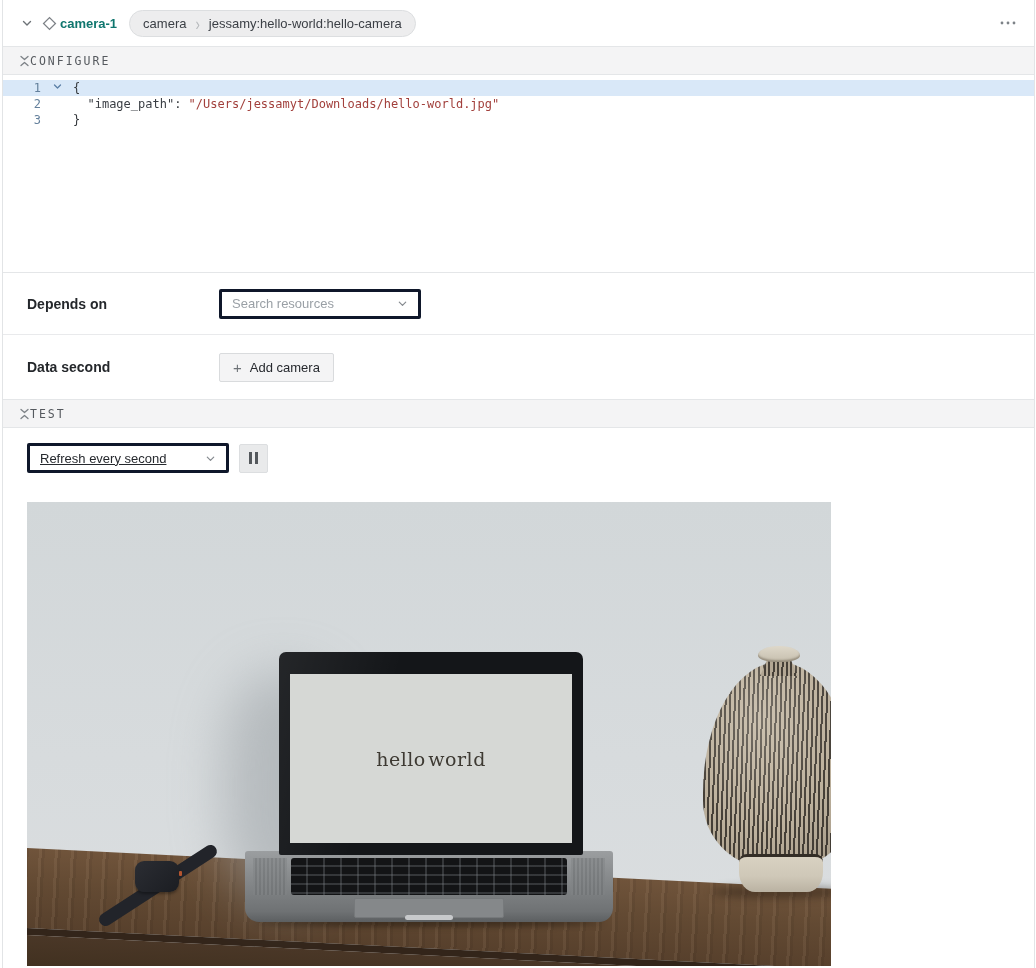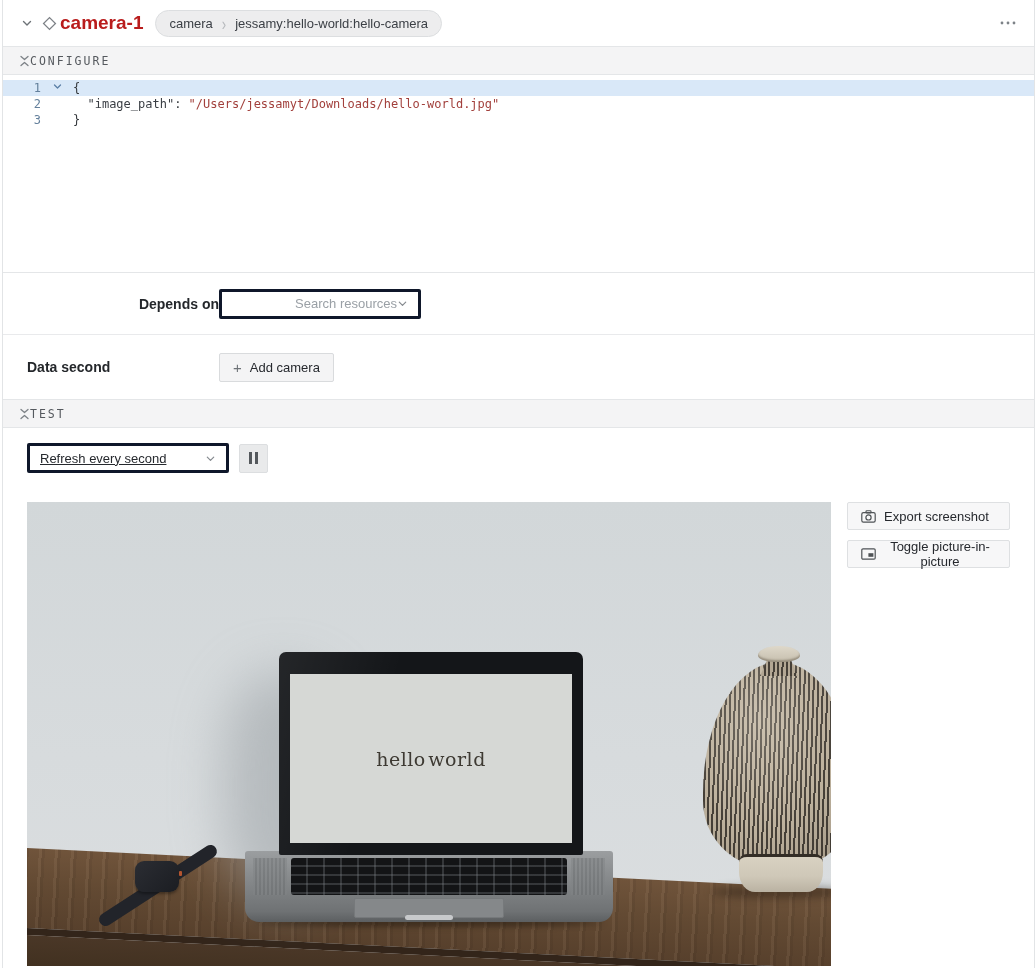--- a/index.html
+++ b/index.html
@@ -4,21 +4,21 @@
 <style>
   * { box-sizing: border-box; margin:0; padding:0; }
   html,body { width:1036px; height:968px; overflow:hidden; background:#fff;
     font-family:"Liberation Sans", sans-serif; color:#26292e; }
   .card { margin-left:2px; margin-right:1px; height:100%;
     border-left:1px solid #e2e4e6; border-right:1px solid #e2e4e6; background:#fff; }
 
   
   .res-header { height:46px; display:flex; align-items:center; padding:0 14px; background:#fff; }
   .icon-btn { display:flex; align-items:center; justify-content:center; cursor:pointer; background:none; border:none; }
-  .res-title { font-size:19px; font-weight:700; color:#b91c1c; margin:0 4px 0 2px; }
+  .res-title { font-size:13px; font-weight:700; color:#0f766e; margin:0 4px 0 2px; }
   .tag-pill { display:flex; align-items:center; gap:9px; margin-left:8px; padding:5px 13px;
     background:#ededee; border:1px solid #dcdee0; border-radius:999px; font-size:13px; color:#3c4046; }
   .tag-sep { color:#b7babd; font-size:13px; transform:scaleY(1.4); display:inline-block; }
   .spacer { flex:1; }
 
   
   .section-bar { height:29px; display:flex; align-items:center; padding:0 14px 0 16px;
     background:#f4f4f5; border-top:1px solid #e4e6e8; border-bottom:1px solid #e4e6e8; }
   .section-label { font-family:"DejaVu Sans Mono", monospace; font-size:11.5px; letter-spacing:2px;
     color:#55595e; font-weight:500; }
@@ -29,21 +29,21 @@
   .code-row { display:flex; height:16px; align-items:center; }
   .code-row.active { background:#d9e8f8; }
   .gutter-num { width:38px; text-align:right; color:#64809c; flex:none; }
   .gutter-fold { width:32px; text-align:center; color:#5b7fa6; flex:none; font-size:10px; }
   .code-text { white-space:pre; color:#33373b; }
   .code-key { color:#3a3e44; }
   .code-str { color:#a2403c; }
 
   
   .form-row { display:flex; align-items:center; padding:0 24px; border-bottom:1px solid #e9eaec; }
-  .row-depends { height:62px;text-align:right; }
+  .row-depends { height:62px; }
   .row-capture { height:64px; border-bottom:none; }
   .row-label { width:192px; font-size:14px; font-weight:700; color:#24272b; flex:none; }
   .fake-select { width:202px; height:30px; border:3px solid #0f172a; border-radius:2px; background:#fff;
     display:flex; align-items:center; padding:0 10px; font-size:13px; cursor:pointer; }
   .fake-select .sel-text { flex:1; }
   .placeholder { color:#9aa0a6; }
   .btn { display:inline-flex; align-items:center; gap:8px; height:29px; padding:0 13px;
     background:#f4f4f5; border:1px solid #d9dbdd; border-radius:2px; font-size:13px; color:#26292e; cursor:pointer; }
   .plus-glyph { color:#6d7277; font-size:15px; line-height:1; }
 
@@ -282,37 +282,16 @@
 
         <div class="vase">
           <div class="vase-shadow"></div>
           <div class="vase-body"></div>
           <div class="vase-neck"></div>
           <div class="vase-lip"></div>
           <div class="vase-base"></div>
         </div>
       </div>
 
-      <div class="side-buttons">
-        <button class="btn side-btn">
-          <span>
-            <svg width="15" height="13" viewBox="0 0 15 13">
-                <rect x="0.8" y="2.6" width="13.4" height="9.6" rx="1.6" fill="none" stroke="#4f5356" stroke-width="1.2"></rect>
-                <rect x="5" y="0.8" width="5" height="2.2" rx="0.8" fill="none" stroke="#4f5356" stroke-width="1.1"></rect>
-                <circle cx="7.5" cy="7.4" r="2.6" fill="none" stroke="#4f5356" stroke-width="1.2"></circle>
-              </svg>
-          </span>
-          <span>Export screenshot</span>
-        </button>
-        <button class="btn side-btn">
-          <span>
-            <svg width="15" height="12" viewBox="0 0 15 12">
-                <rect x="0.8" y="0.8" width="13.4" height="10.4" rx="1.2" fill="none" stroke="#4f5356" stroke-width="1.2"></rect>
-                <rect x="7.4" y="5.2" width="5" height="3.6" fill="#4f5356"></rect>
-              </svg>
-          </span>
-          <span>Toggle picture-in-picture</span>
-        </button>
-      </div>
     </div>
   </div>
 
 </div>
 
 </body></html>

